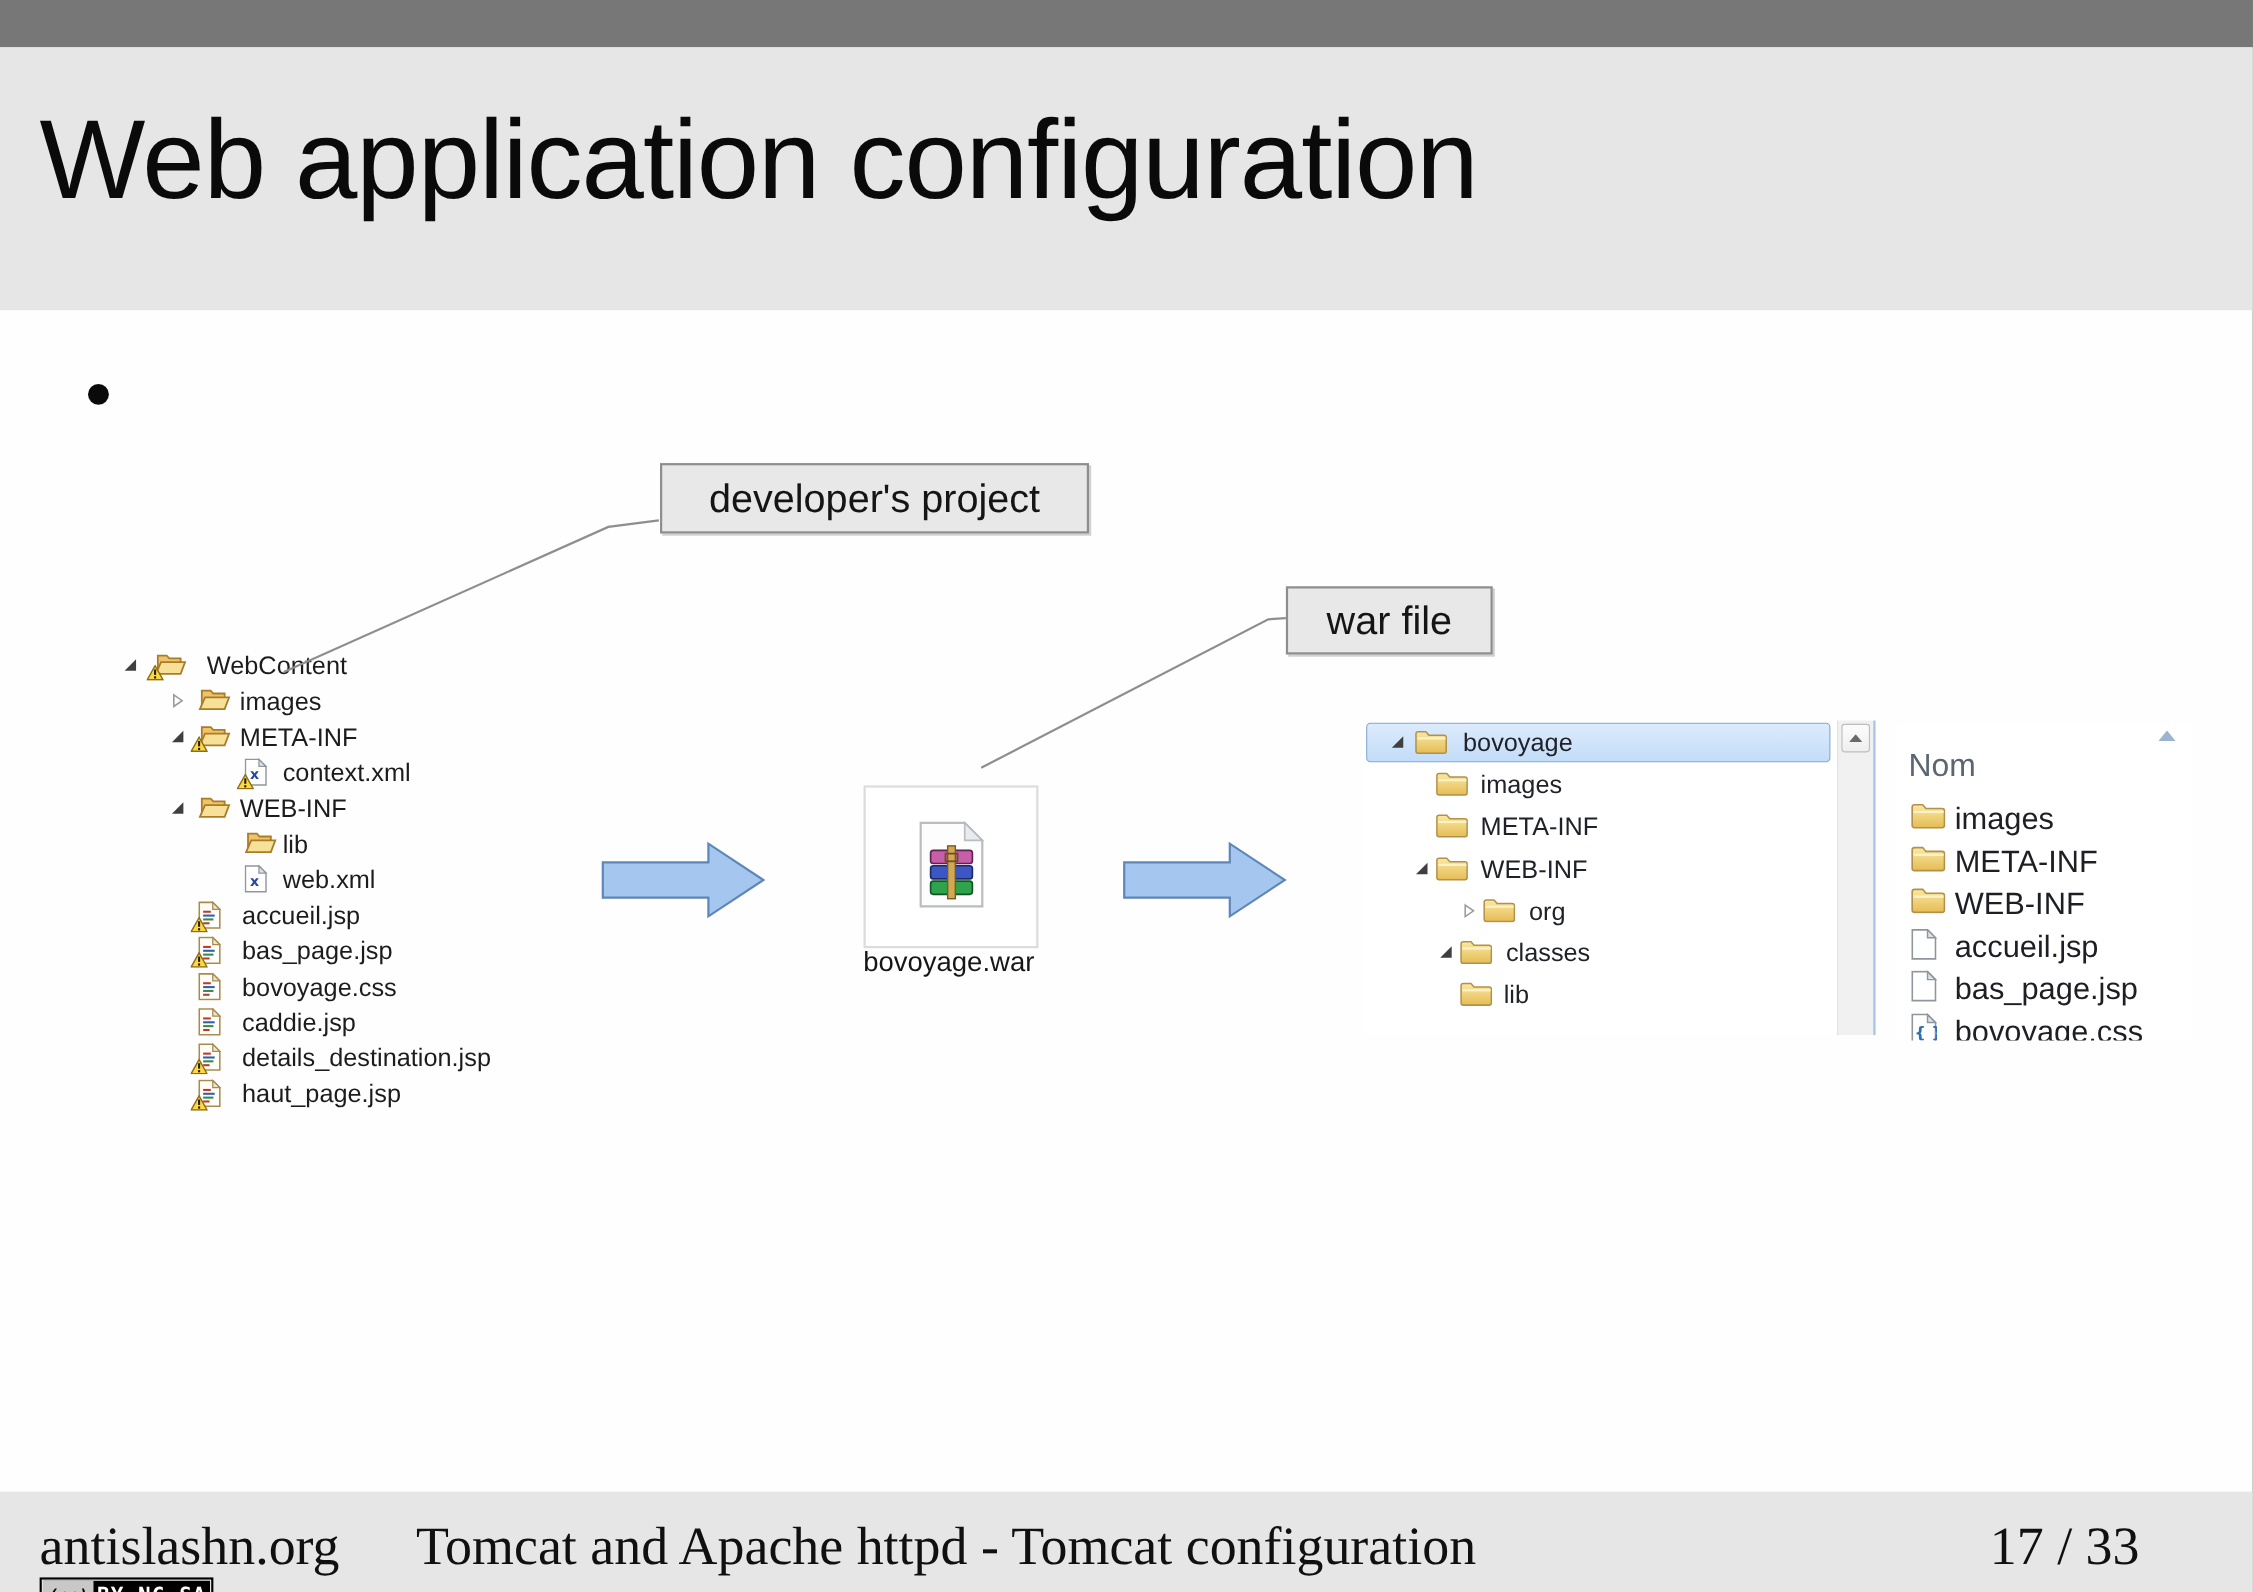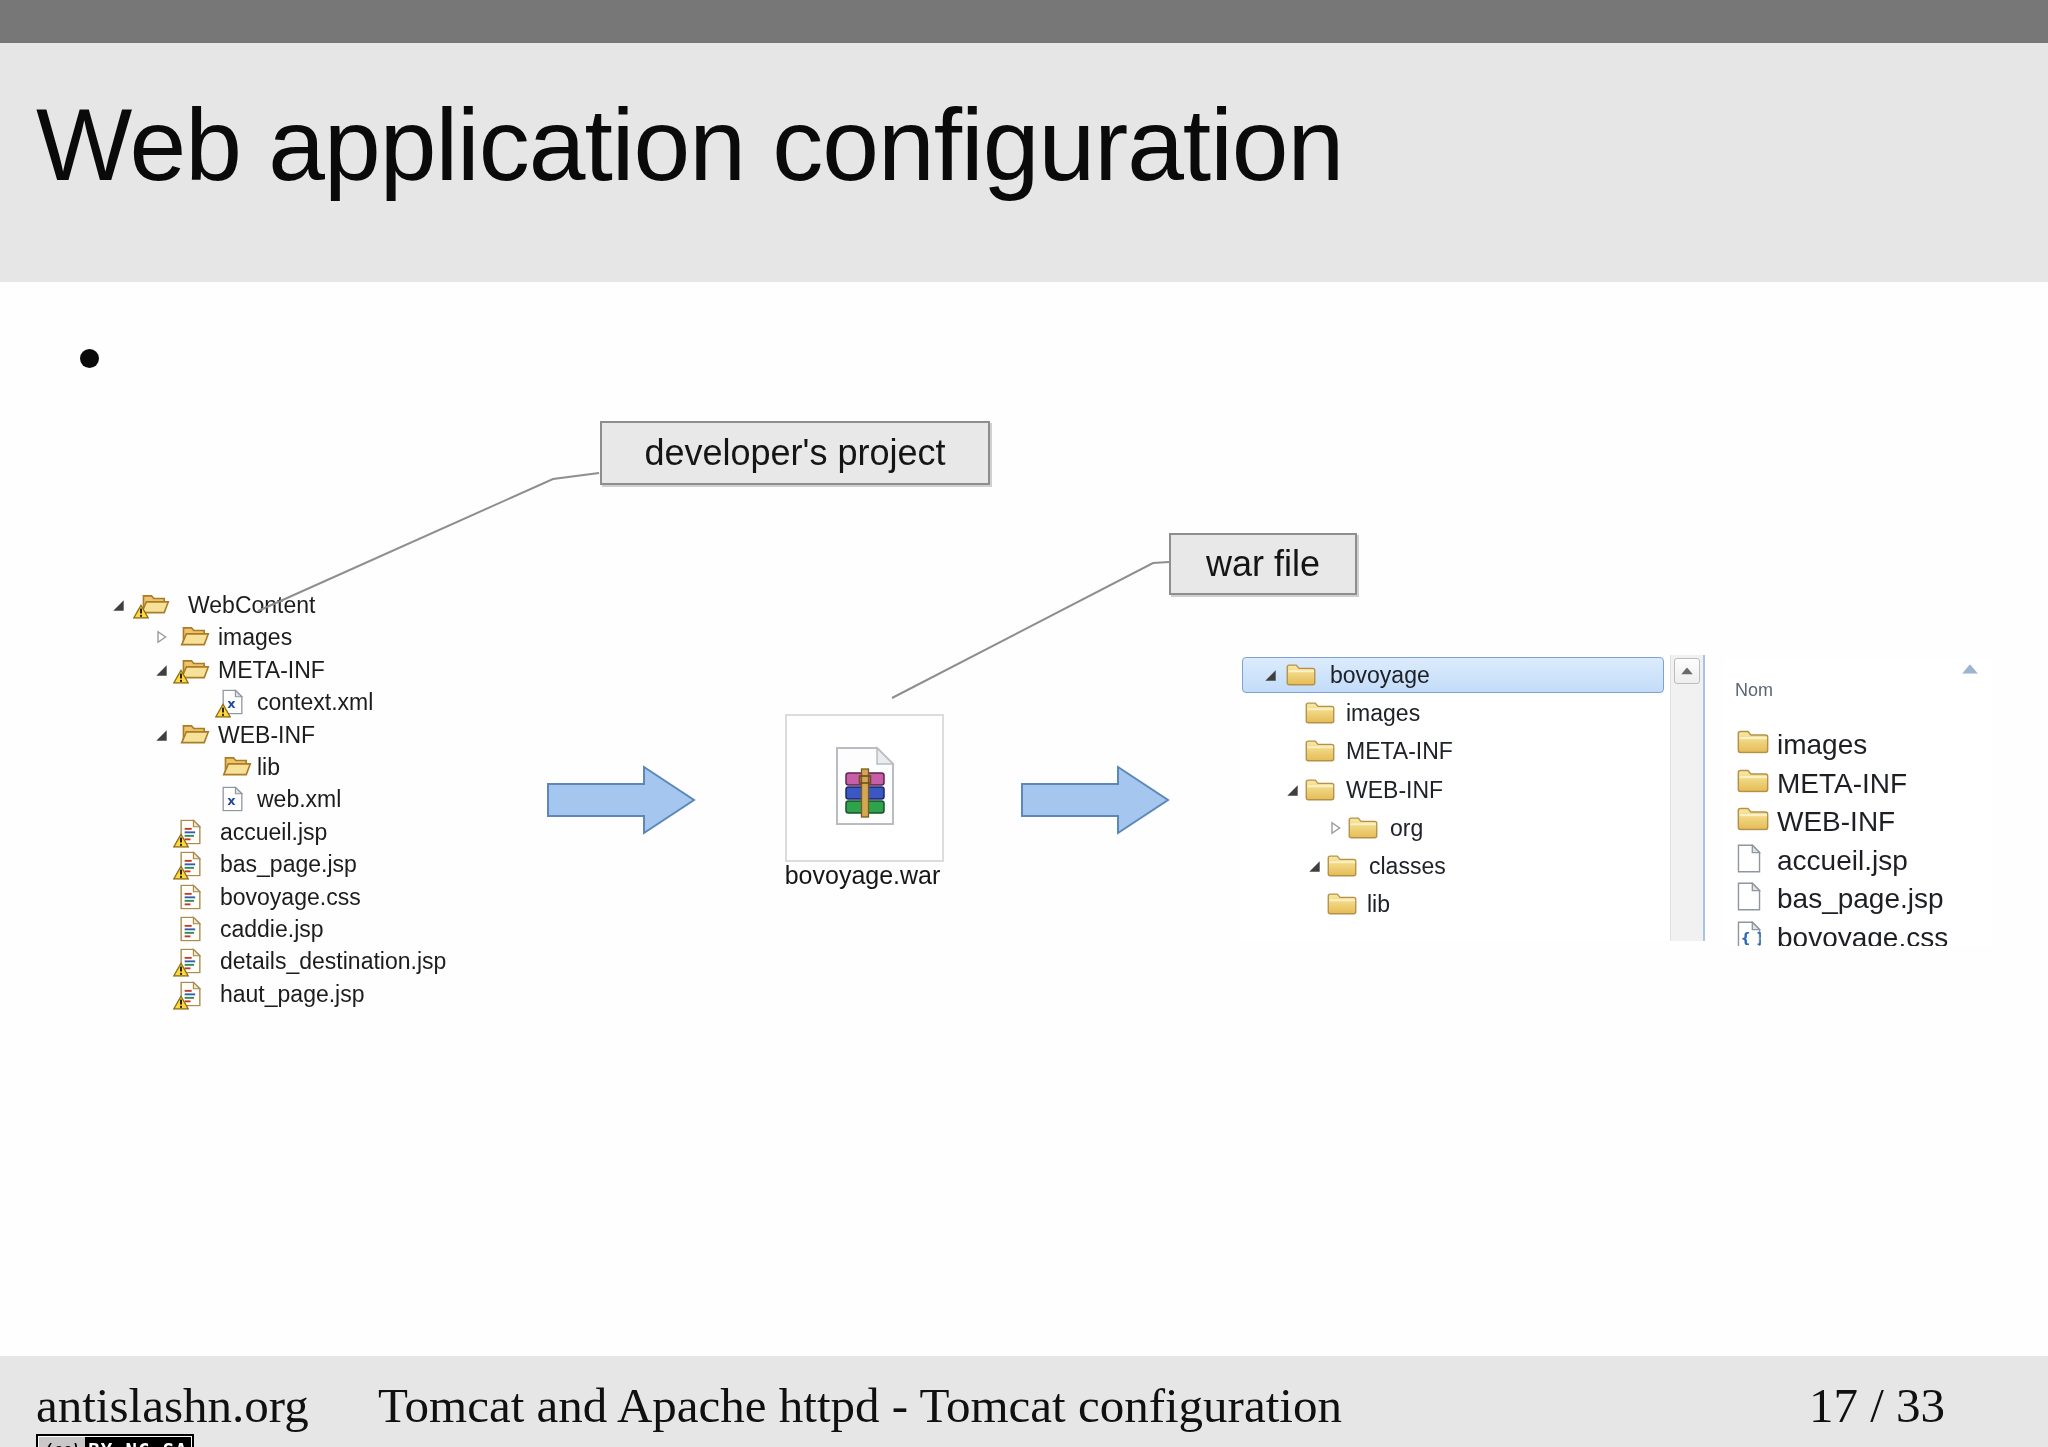--- a/index.html
+++ b/index.html
@@ -59,21 +59,21 @@
   .selbar{position:absolute;left:2px;top:2px;width:420px;height:34px;border:1px solid #7da2ce;border-radius:4px;
           background:linear-gradient(#dcebfc,#c3dcf9);}
   .mscroll{position:absolute;right:0;top:0;width:32px;height:100%;background:#f1f1f1;
            border-left:1px solid #e2e2e2;border-right:2px solid #a7c4e4;}
   .scroll-btn{position:absolute;left:3px;top:3px;width:24px;height:24px;background:linear-gradient(#fdfdfd,#eeeeee);
               border:1px solid #bdbdbd;border-radius:3px;display:flex;align-items:center;justify-content:center;}
   .scroll-btn svg{width:12px;height:8px;}
 
   
   .rpanel{left:1725px;top:615px;width:268px;height:288px;background:#fff;overflow:hidden;z-index:1;}
-  .rheader{position:absolute;left:10px;top:22px;font-size:18px;color:#5b6573;}
+  .rheader{position:absolute;left:10px;top:22px;font-size:29px;color:#5b6573;}
   .rsort{position:absolute;left:237px;top:6px;width:16px;height:10px;}
   .rrows{position:absolute;left:0;top:66px;width:100%;}
   .rrow{position:relative;height:38.6px;}
   .rrow .ic{left:12px;top:4px;}
   .s-pgr{width:24px;height:29px;}
   .s-wfoldr{width:32px;height:26px;}
   .rrow .lb{position:absolute;left:52px;top:5px;font-size:28px;color:#1d1f24;white-space:nowrap;}
 
   
   .ft{top:1334px;font-size:49px;font-family:"Liberation Serif",serif;color:#101010;z-index:2;white-space:nowrap;}

